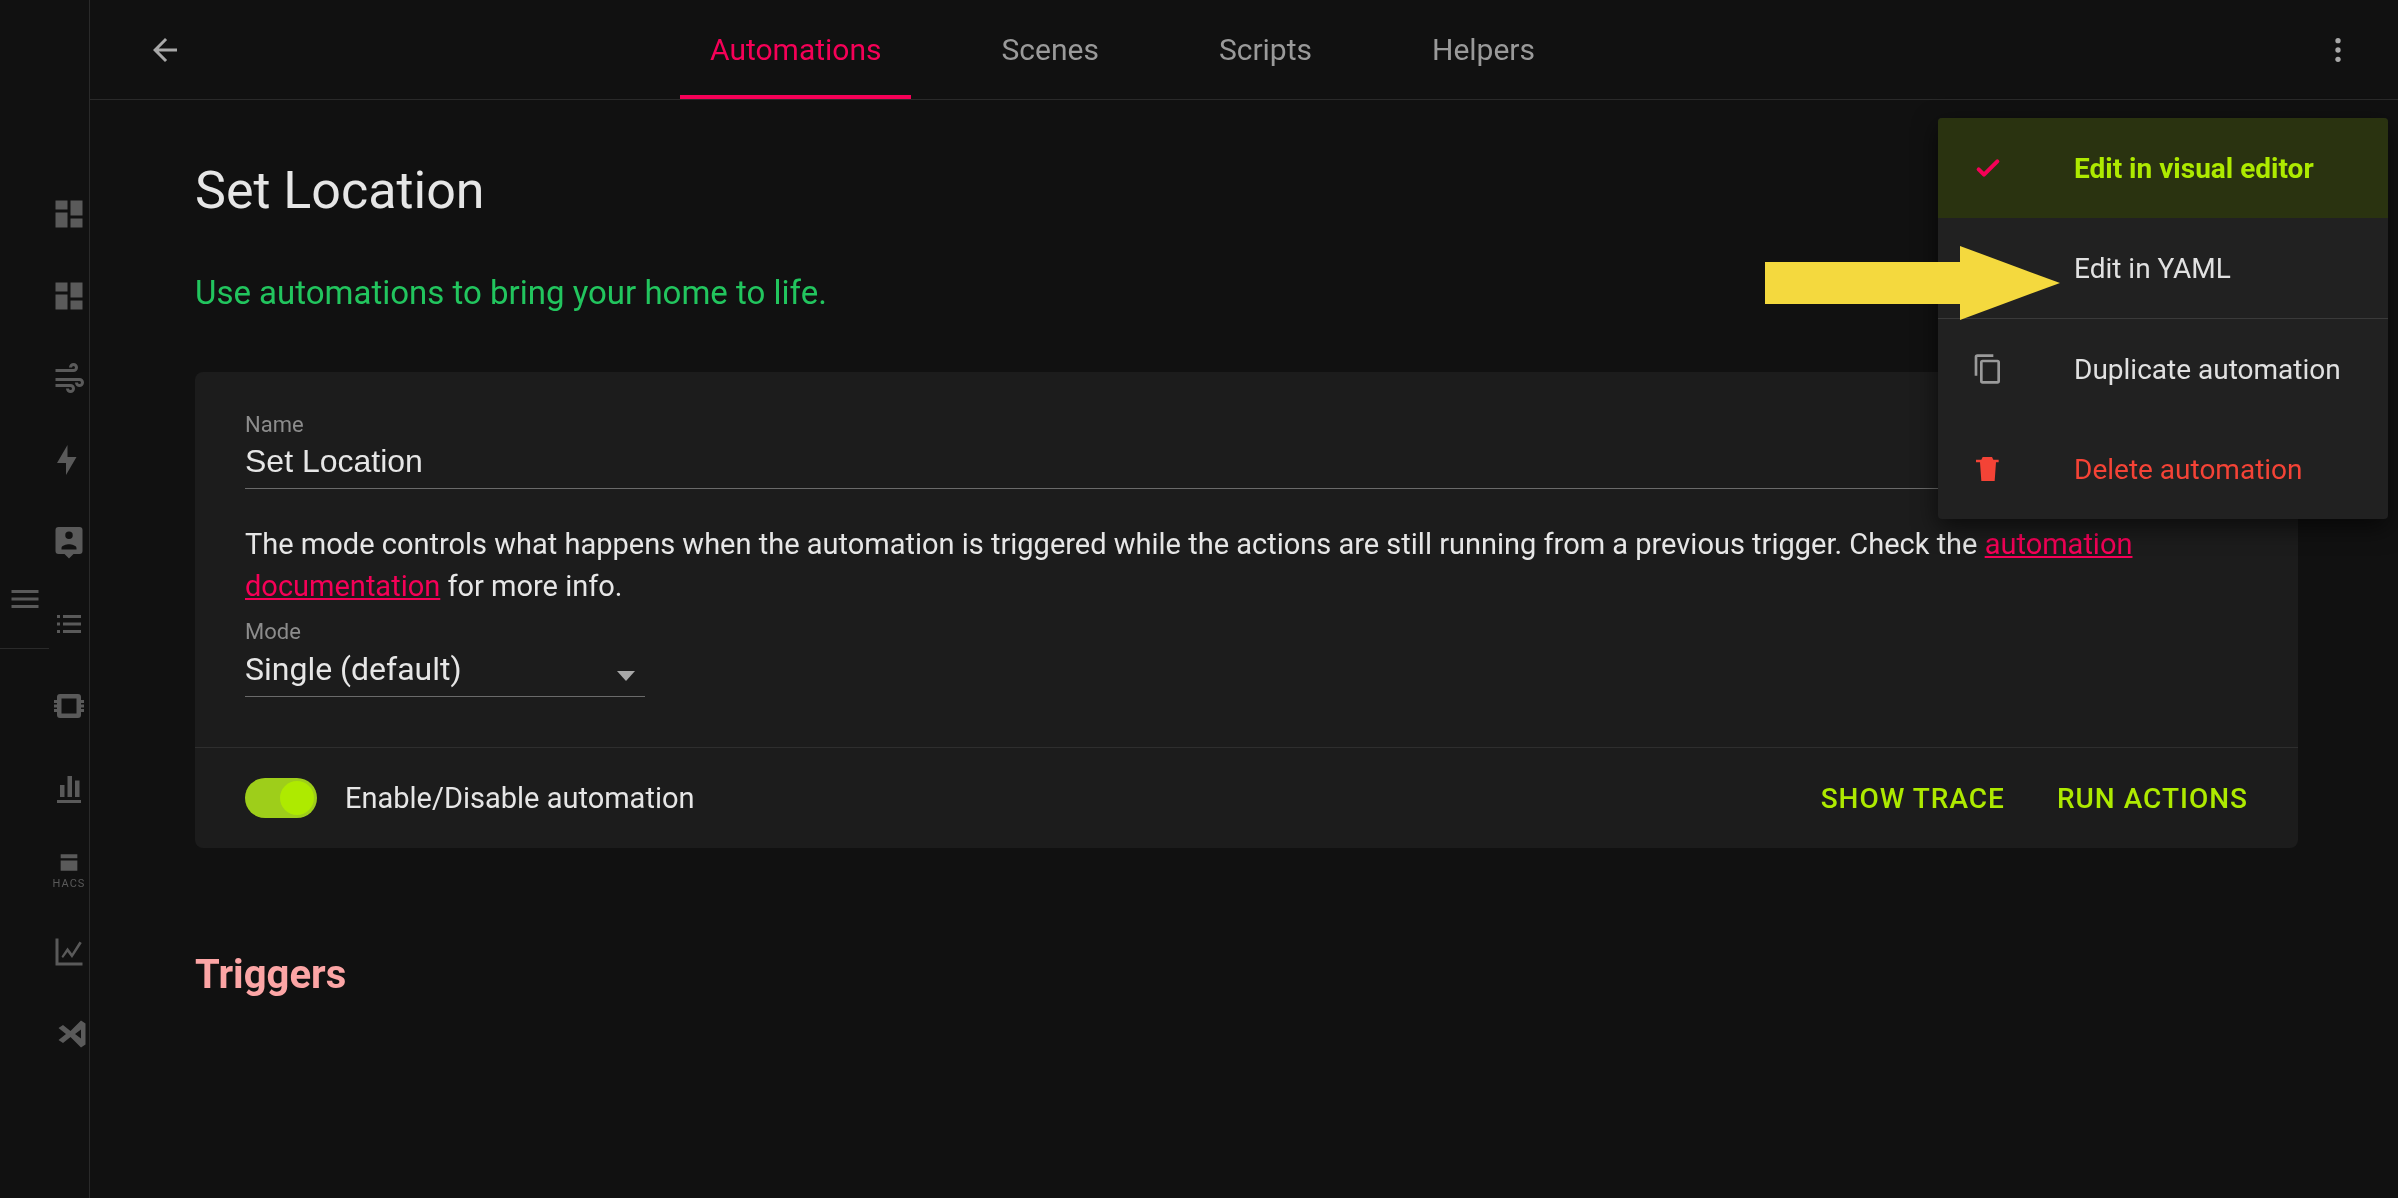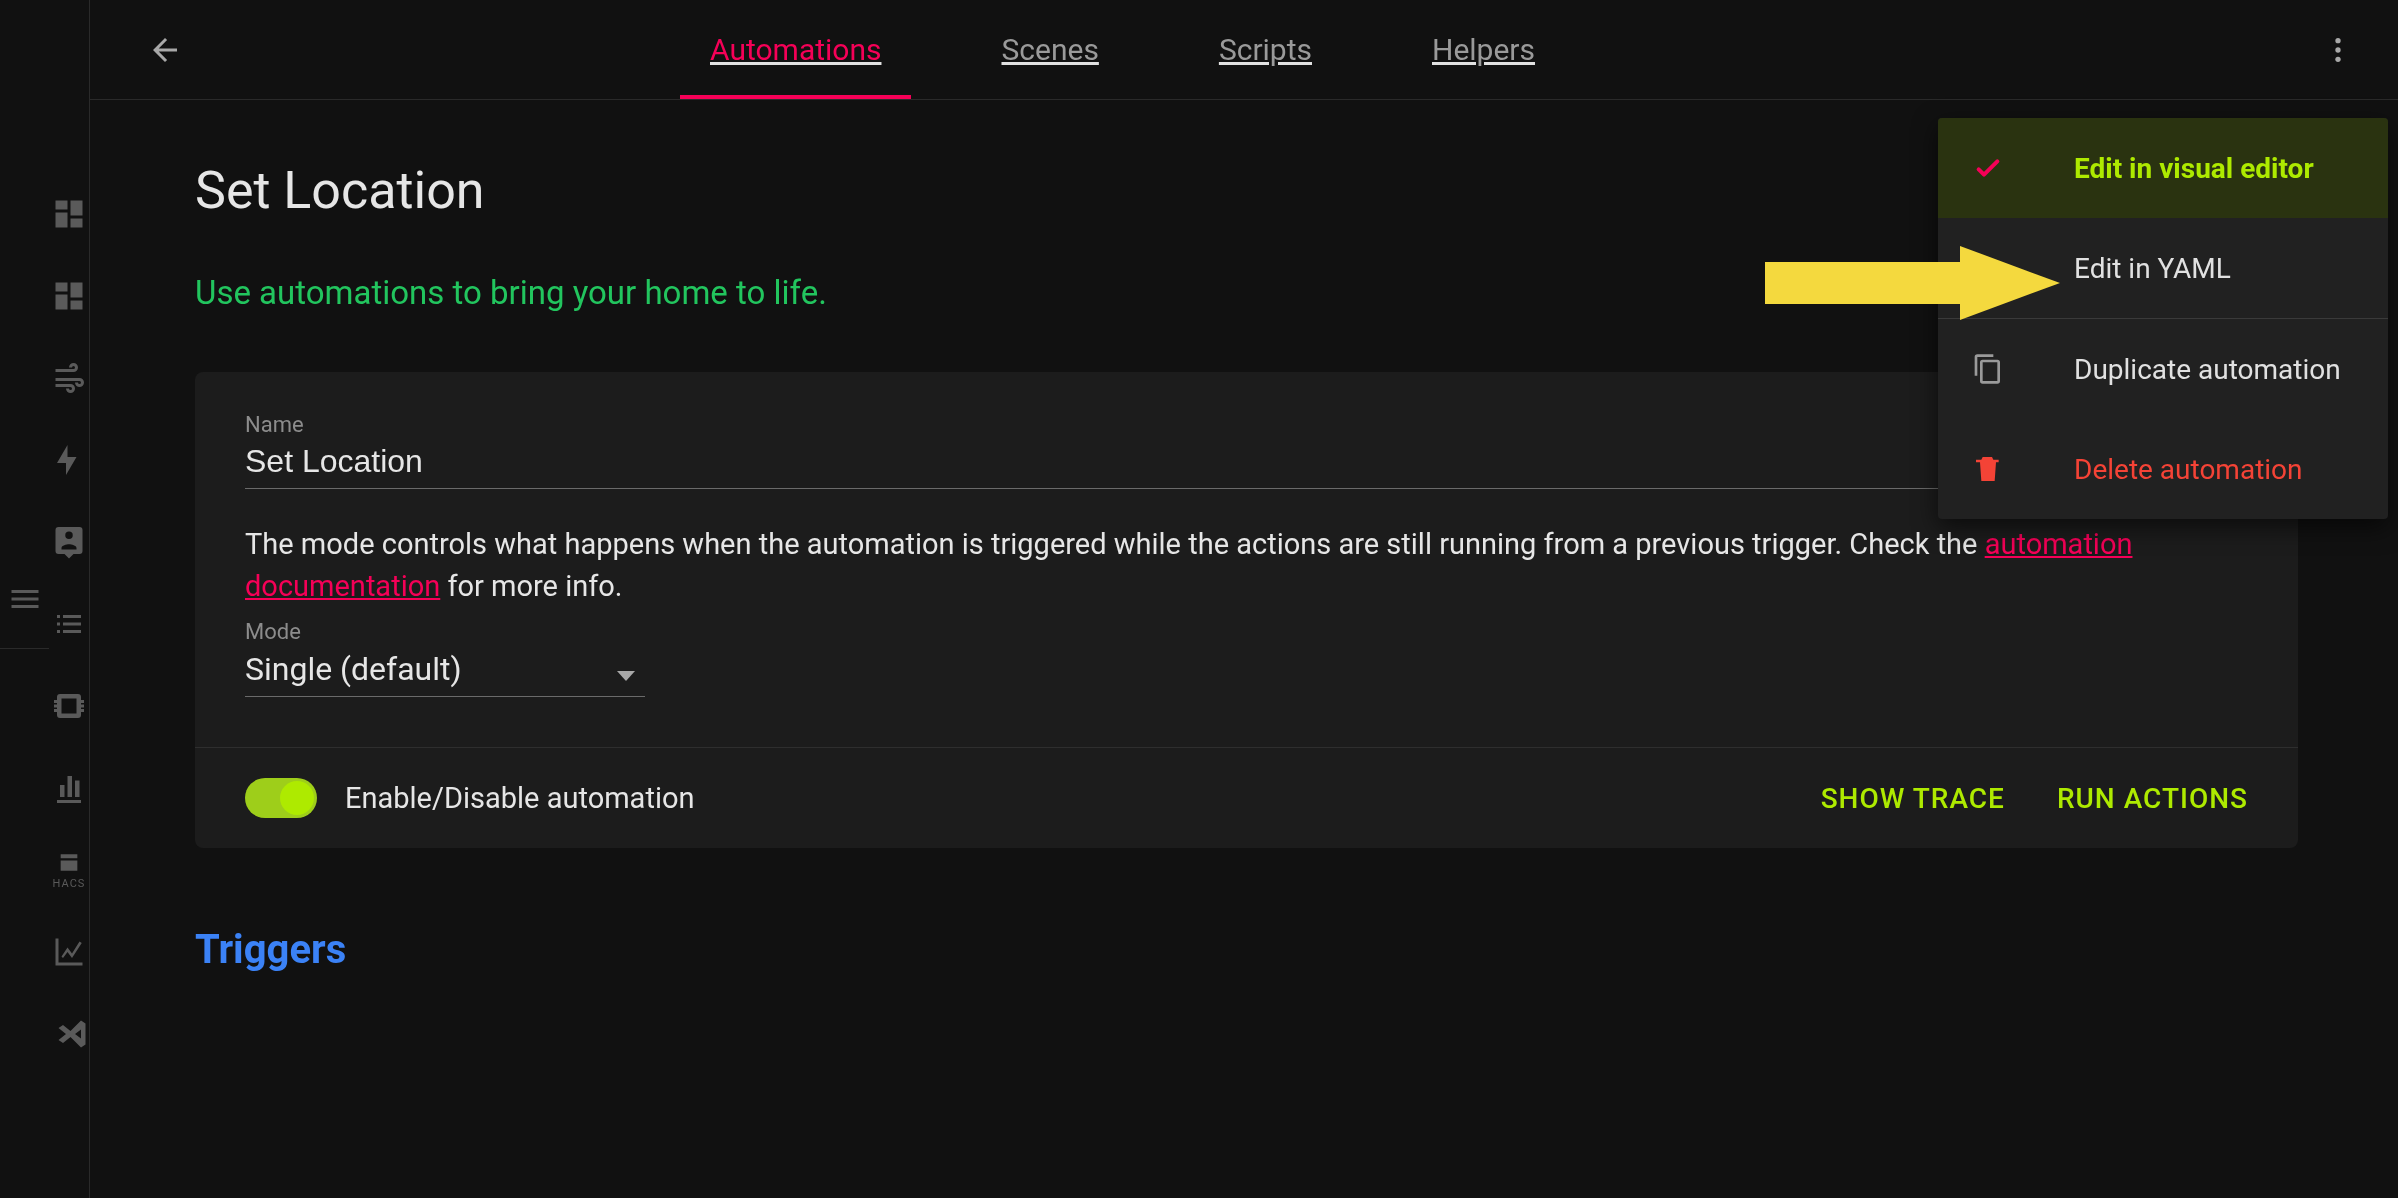--- a/index.html
+++ b/index.html
@@ -40,21 +40,20 @@
   .hacs-label { font-size:11px; color:#5a5a5a; letter-spacing:1px; }
 
   .main { flex: 1; display: flex; flex-direction: column; }
   .topbar {
     height: 100px;
     display: flex;
     align-items: center;
     padding: 0 20px 0 50px;
     border-bottom: 1px solid #2a2a2a;
     position: relative;
-    text-decoration: underline;
   }
   .back-btn { width:50px; height:50px; display:flex; align-items:center; justify-content:center; }
   .back-btn svg { width:36px; height:36px; fill:#a8a8a8; }
   .tabs {
     display:flex;
     gap:120px;
     margin-left:520px;
     height:100%;
     align-items:center;
   }
@@ -144,21 +143,21 @@
     position:absolute;
     right:3px; top:3px;
     width:34px; height:34px;
     background:#aeea00;
     border-radius:50%;
   }
   .toggle-label { font-size:29px; color:#e6e6e6; }
   .footer-actions { margin-left:auto; display:flex; gap:52px; }
   .trace-btn, .run-btn { font-size:28px; color:#aeea00; letter-spacing:1px; font-weight:500;}
 
-  .section-head { font-size:40px; color:#3b82f6; margin-top:78px; }
+  .section-head { font-size:40px; color:#fca5a5; margin-top:103px; }
 
   
   .menu {
     position:absolute;
     top:118px; right:10px;
     width:450px;
     background:#212121;
     border-radius:4px;
     box-shadow:0 8px 24px rgba(0,0,0,0.6);
     overflow:hidden;

